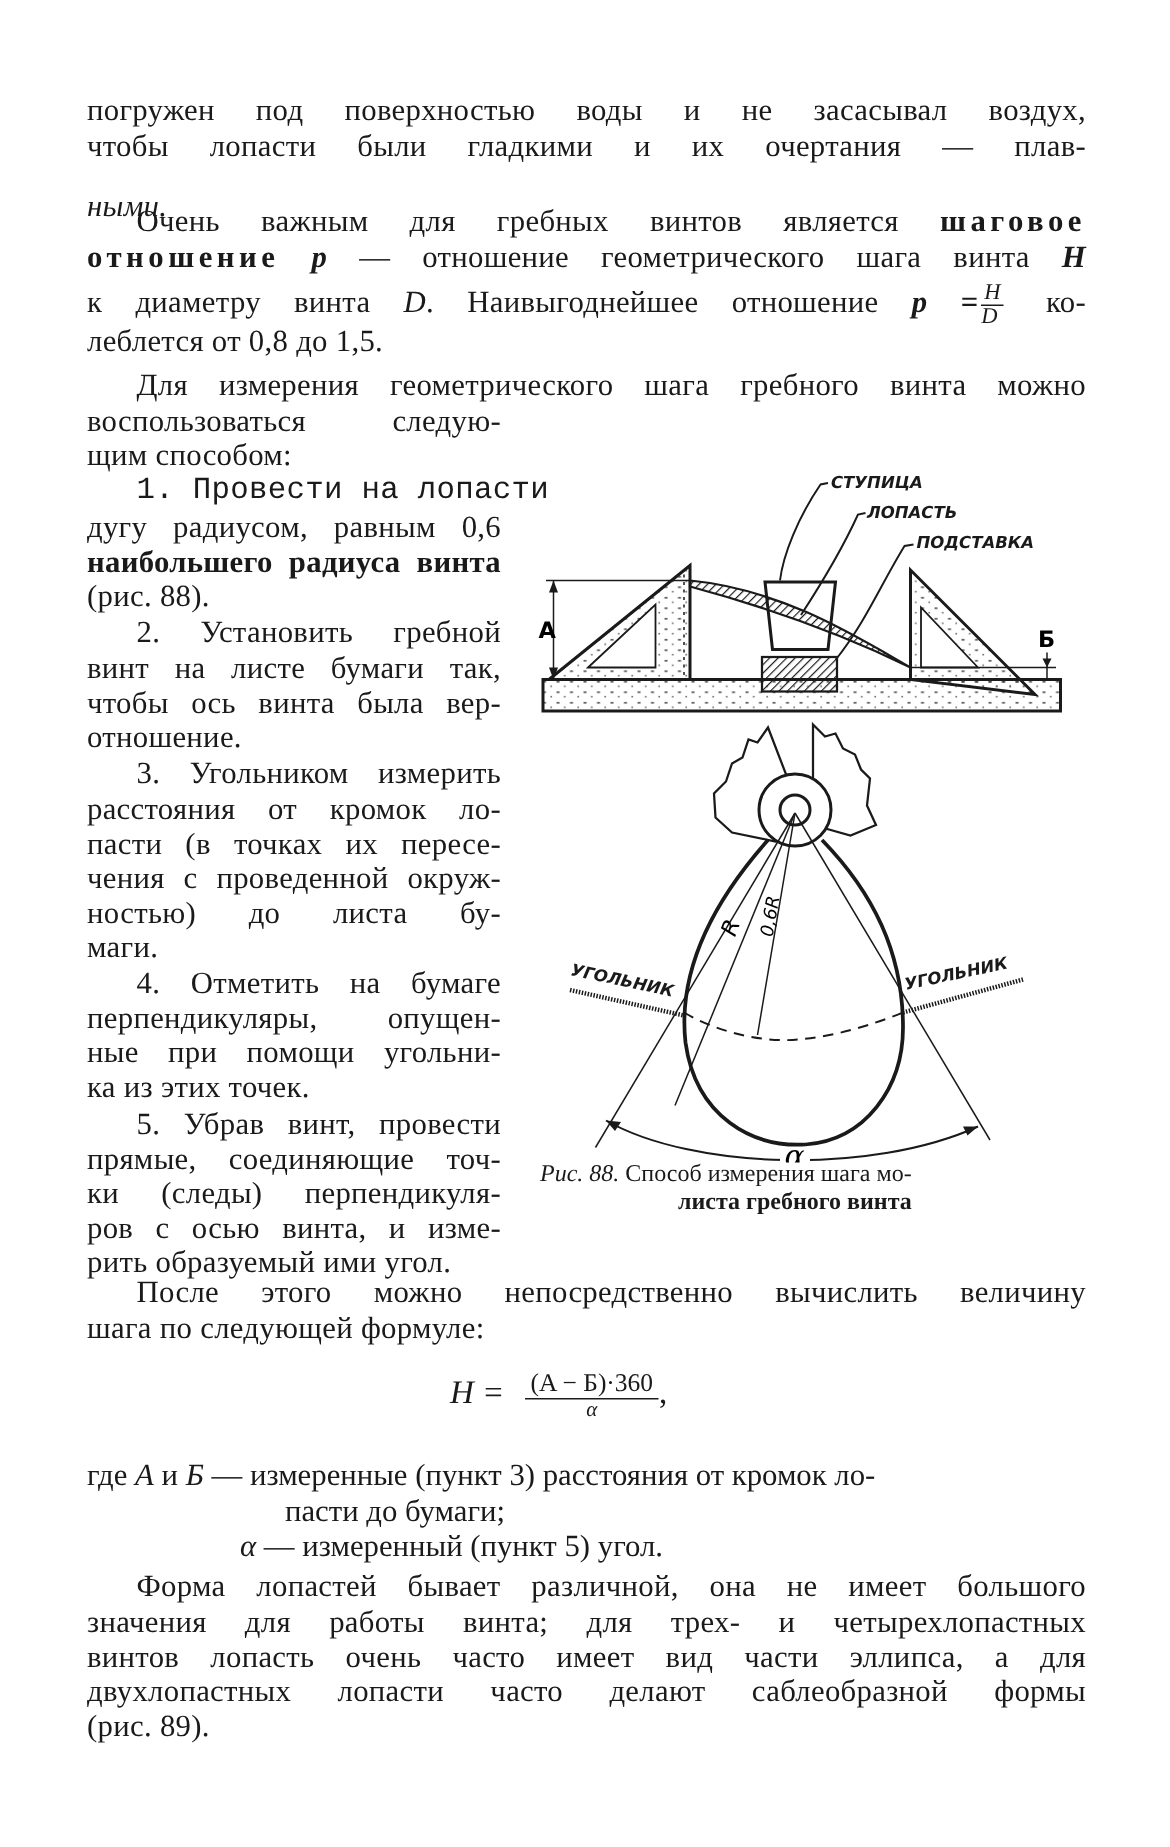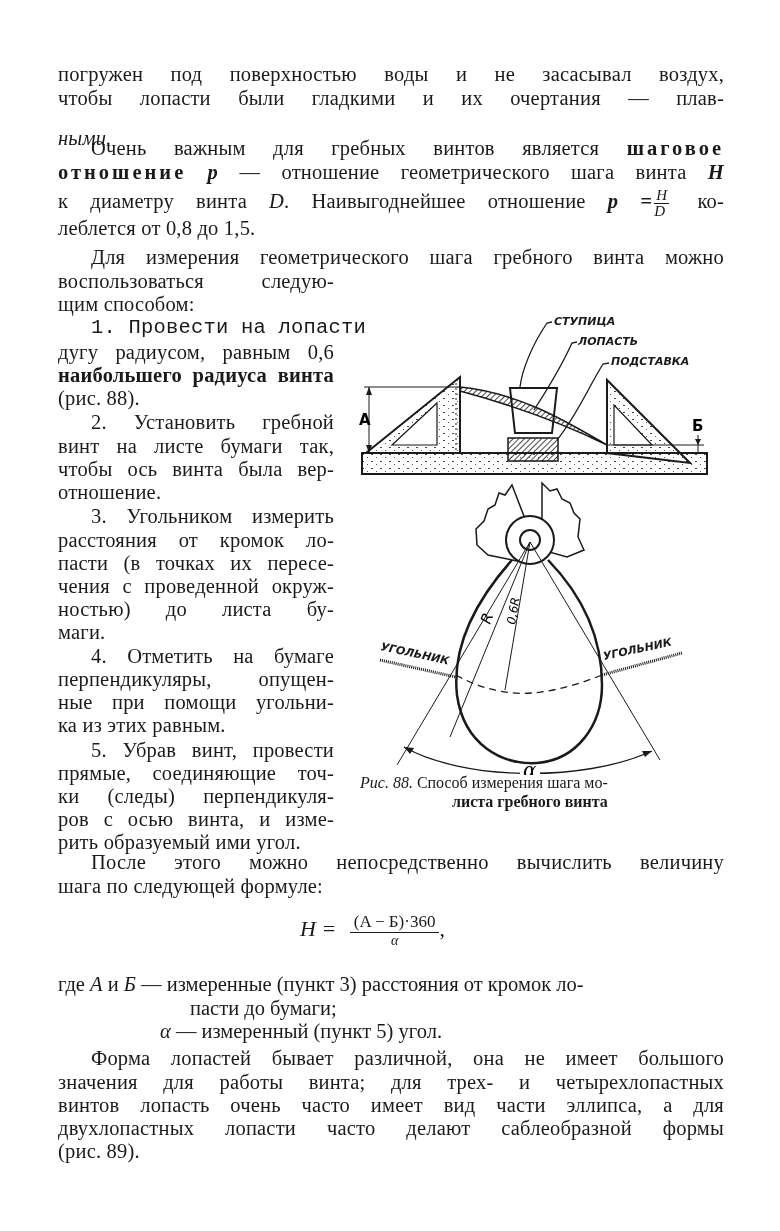--- a/index.html
+++ b/index.html
@@ -77,21 +77,21 @@
   <div class="line col indent" style="top:504px;">3. Угольником измерить</div>
   <div class="line col" style="top:528px;">расстояния от кромок ло-</div>
   <div class="line col" style="top:551px;">пасти (в точках их пересе-</div>
   <div class="line col" style="top:574px;">чения с проведенной окруж-</div>
   <div class="line col" style="top:597px;">ностью) до листа бу-</div>
   <div class="line col last" style="top:620px;">маги.</div>
 
   <div class="line col indent" style="top:644px;">4. Отметить на бумаге</div>
   <div class="line col" style="top:667px;">перпендикуляры, опущен-</div>
   <div class="line col" style="top:690px;">ные при помощи угольни-</div>
-  <div class="line col last" style="top:713px;">ка из этих равным.</div>
+  <div class="line col last" style="top:713px;">ка из этих точек.</div>
 
   <div class="line col indent" style="top:738px;">5. Убрав винт, провести</div>
   <div class="line col" style="top:761px;">прямые, соединяющие точ-</div>
   <div class="line col" style="top:784px;">ки (следы) перпендикуля-</div>
   <div class="line col" style="top:807px;">ров с осью винта, и изме-</div>
   <div class="line col last" style="top:830px;">рить образуемый ими угол.</div>
 
   <svg class="figure" viewBox="0 0 375 470">
     <defs>
       <pattern id="hatch" width="4" height="4" patternUnits="userSpaceOnUse" patternTransform="rotate(45)">

